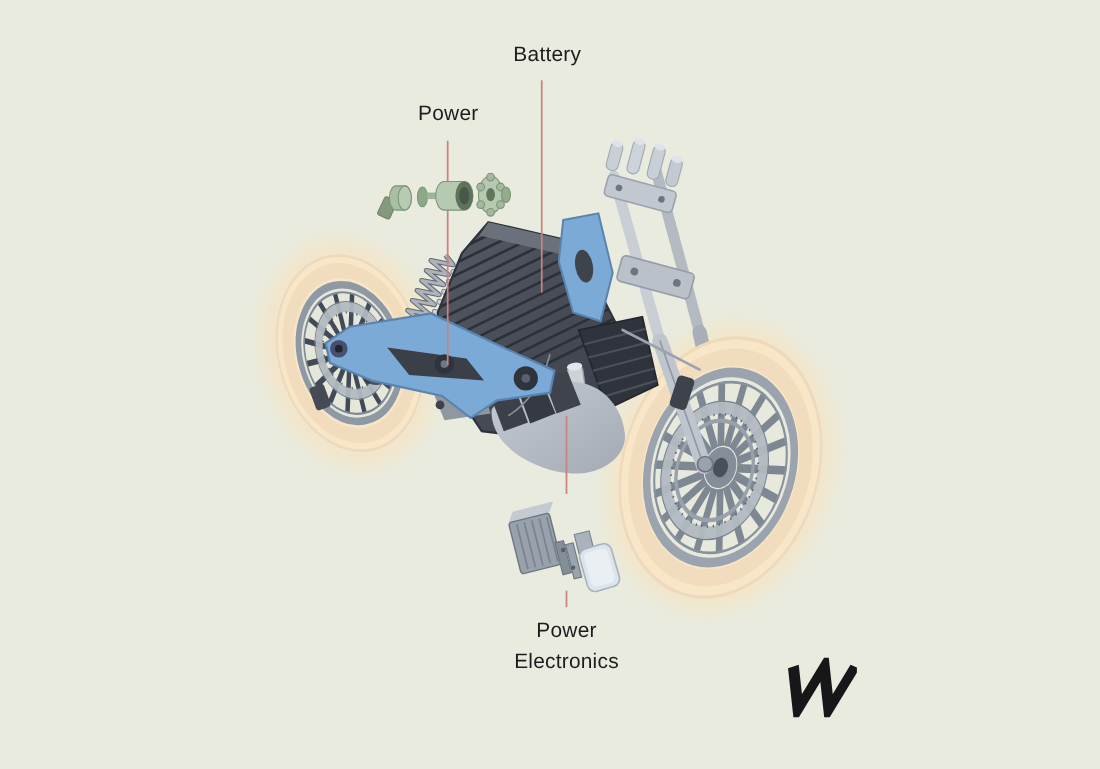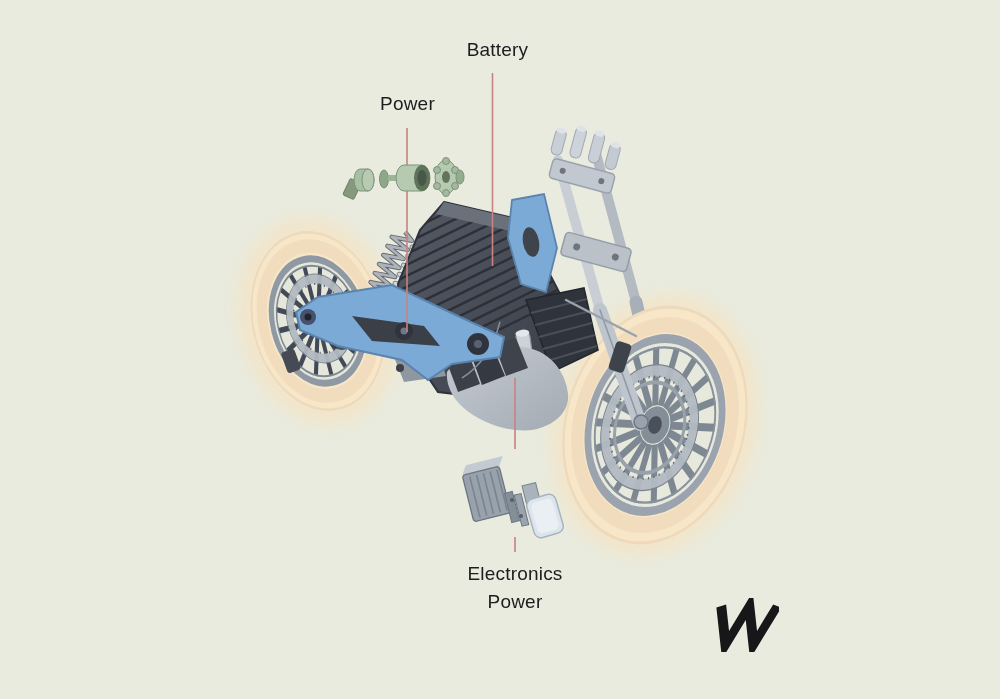--- a/index.html
+++ b/index.html
@@ -294,22 +294,22 @@
       <g transform="rotate(-16 545 516)">
         <rect x="530" y="496" width="30" height="40" rx="7" fill="#dde5ec" stroke="#a8b3bf" stroke-width="1.5"></rect>
         <rect x="534" y="500" width="22" height="32" rx="5" fill="#eef3f7" opacity="0.7"></rect>
       </g>
     </g>
   </svg>
 
   <div class="lbl lbl-battery">Battery</div>
   <div class="lbl lbl-motor">Power</div>
   <div class="lbl lbl-power">
+    <span>Power</span>
     <span>Electronics</span>
-    <span>Power</span>
   </div>
 
   <div class="logo">
     <svg width="78" height="54" viewBox="0 0 78 54">
       <g transform="translate(14,1) skewX(-14)">
         <polyline points="8,7 22,46 36,7 50,46 64,7" fill="none" stroke="#17171a" stroke-width="9.5" stroke-linecap="butt" stroke-linejoin="miter" stroke-miterlimit="12"></polyline>
       </g>
     </svg>
   </div>
 

